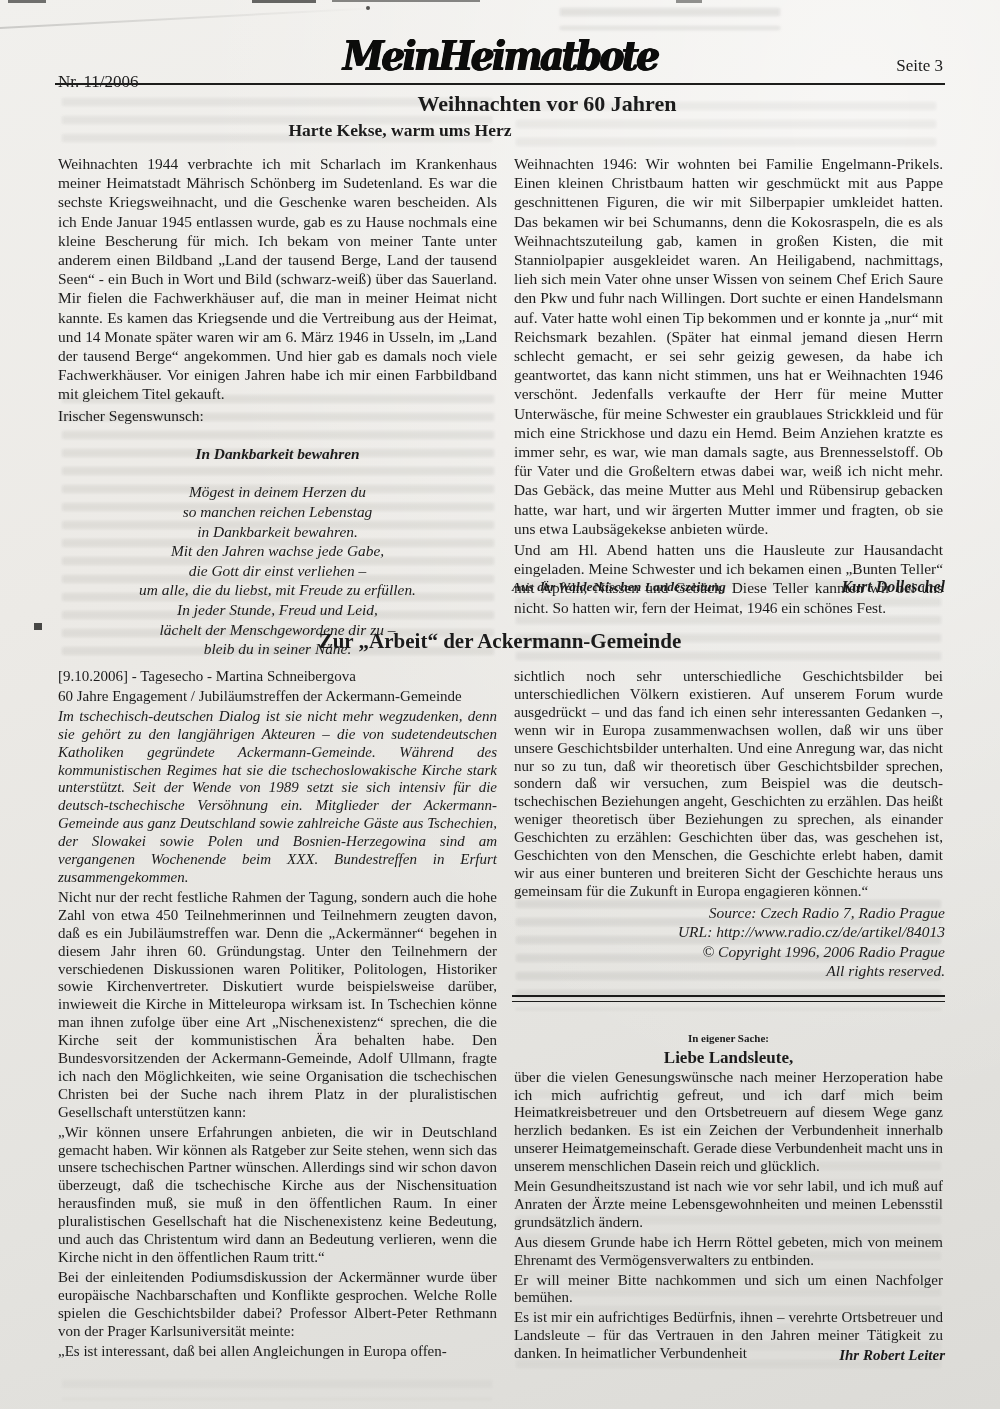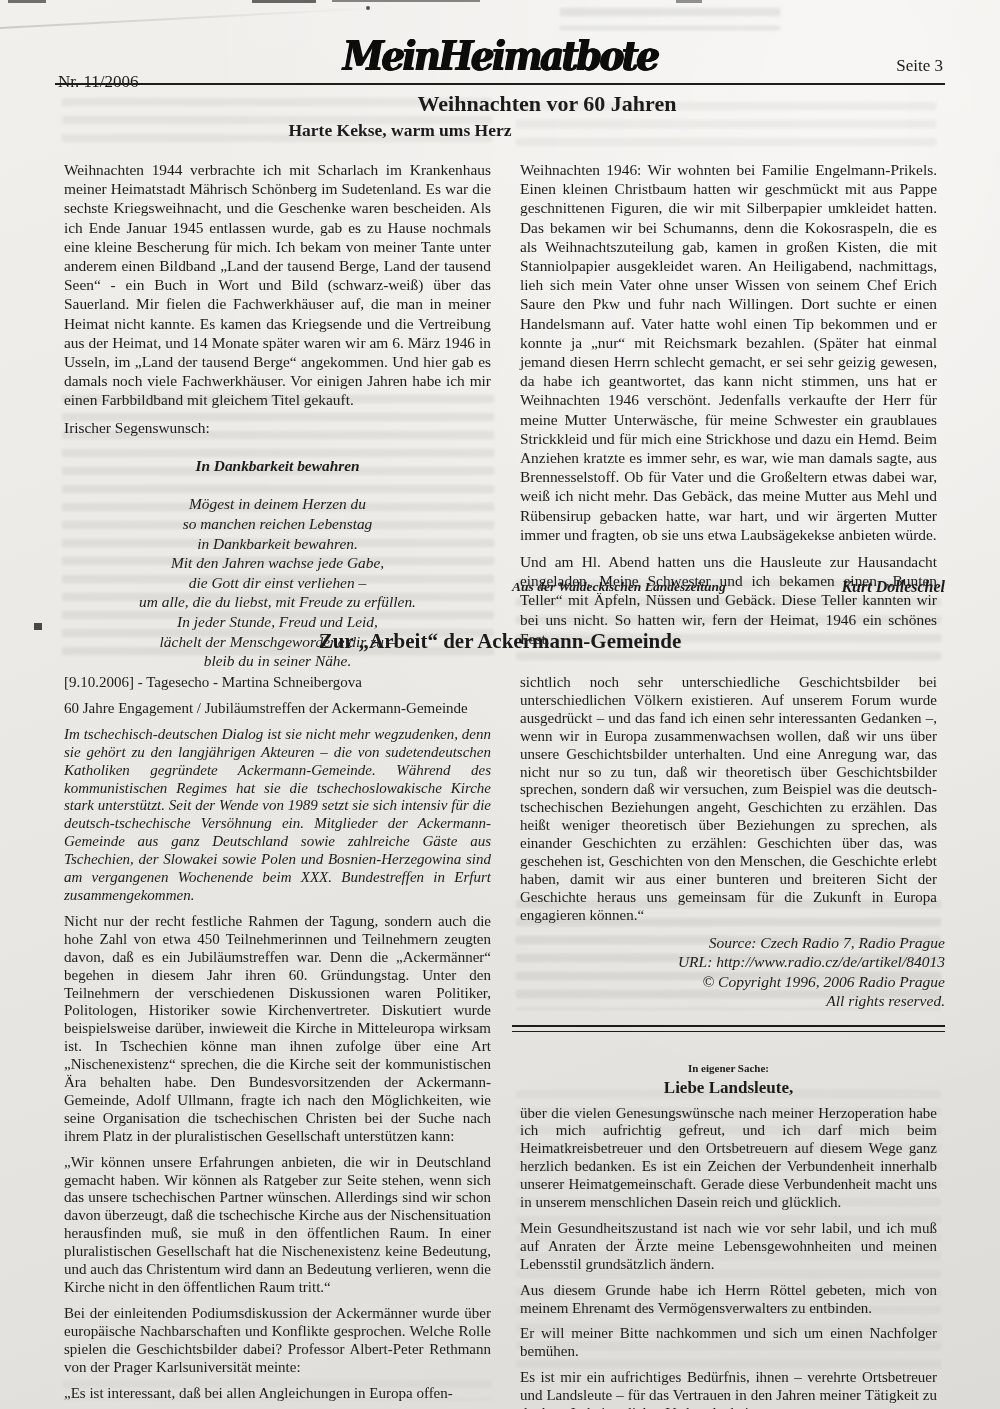--- a/index.html
+++ b/index.html
@@ -46,21 +46,21 @@
     transform:scaleY(1.12);color:#0c0c0b;
     text-shadow:1px 0 #0c0c0b,-0.6px 0 #0c0c0b,0 0.5px #0c0c0b;
   }
   .header-rule{position:absolute;left:55px;top:83px;width:890px;height:2px;background:#1d1d1b;}
   
   .a1-title{position:absolute;left:0;top:91px;width:1000px;text-align:center;
     font-size:22px;font-weight:700;padding-left:47px;}
   .a1-sub{position:absolute;left:4px;top:120px;width:792px;text-align:center;
     font-size:17.5px;font-weight:700;}
   .col{position:absolute;text-align:justify;}
-  .col p{margin:8px;}
+  .col p{margin:2px;}
   .a1{font-size:15.4px;line-height:19.2px;}
   .a1-left{left:56px;top:152px;width:443px;}
   .a1-right{left:512px;top:152px;width:433px;}
   .segens{margin-top:0;}
   .poem{margin-top:19px;text-align:center;font-style:italic;line-height:19.6px;}
   .poem-title{font-weight:700;font-style:italic;margin-bottom:19px;}
   .a1-byline{position:absolute;left:512px;top:578px;width:433px;}
   .a1-source{float:left;font-style:italic;font-weight:700;font-size:13.5px;line-height:18px;}
   .a1-author{float:right;font-style:italic;font-weight:700;font-size:16px;line-height:18px;margin-left:37px;}
   

